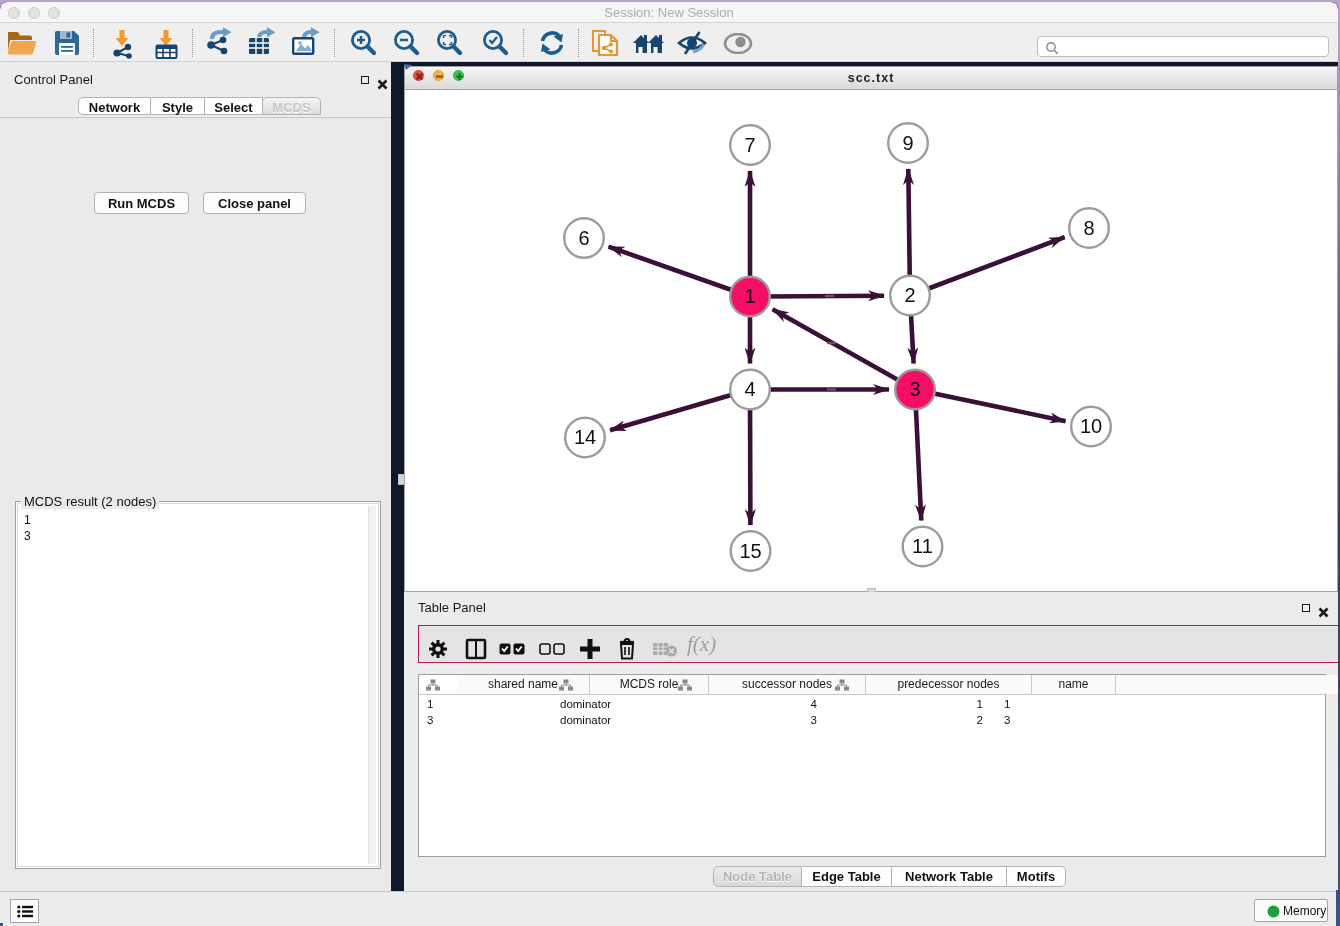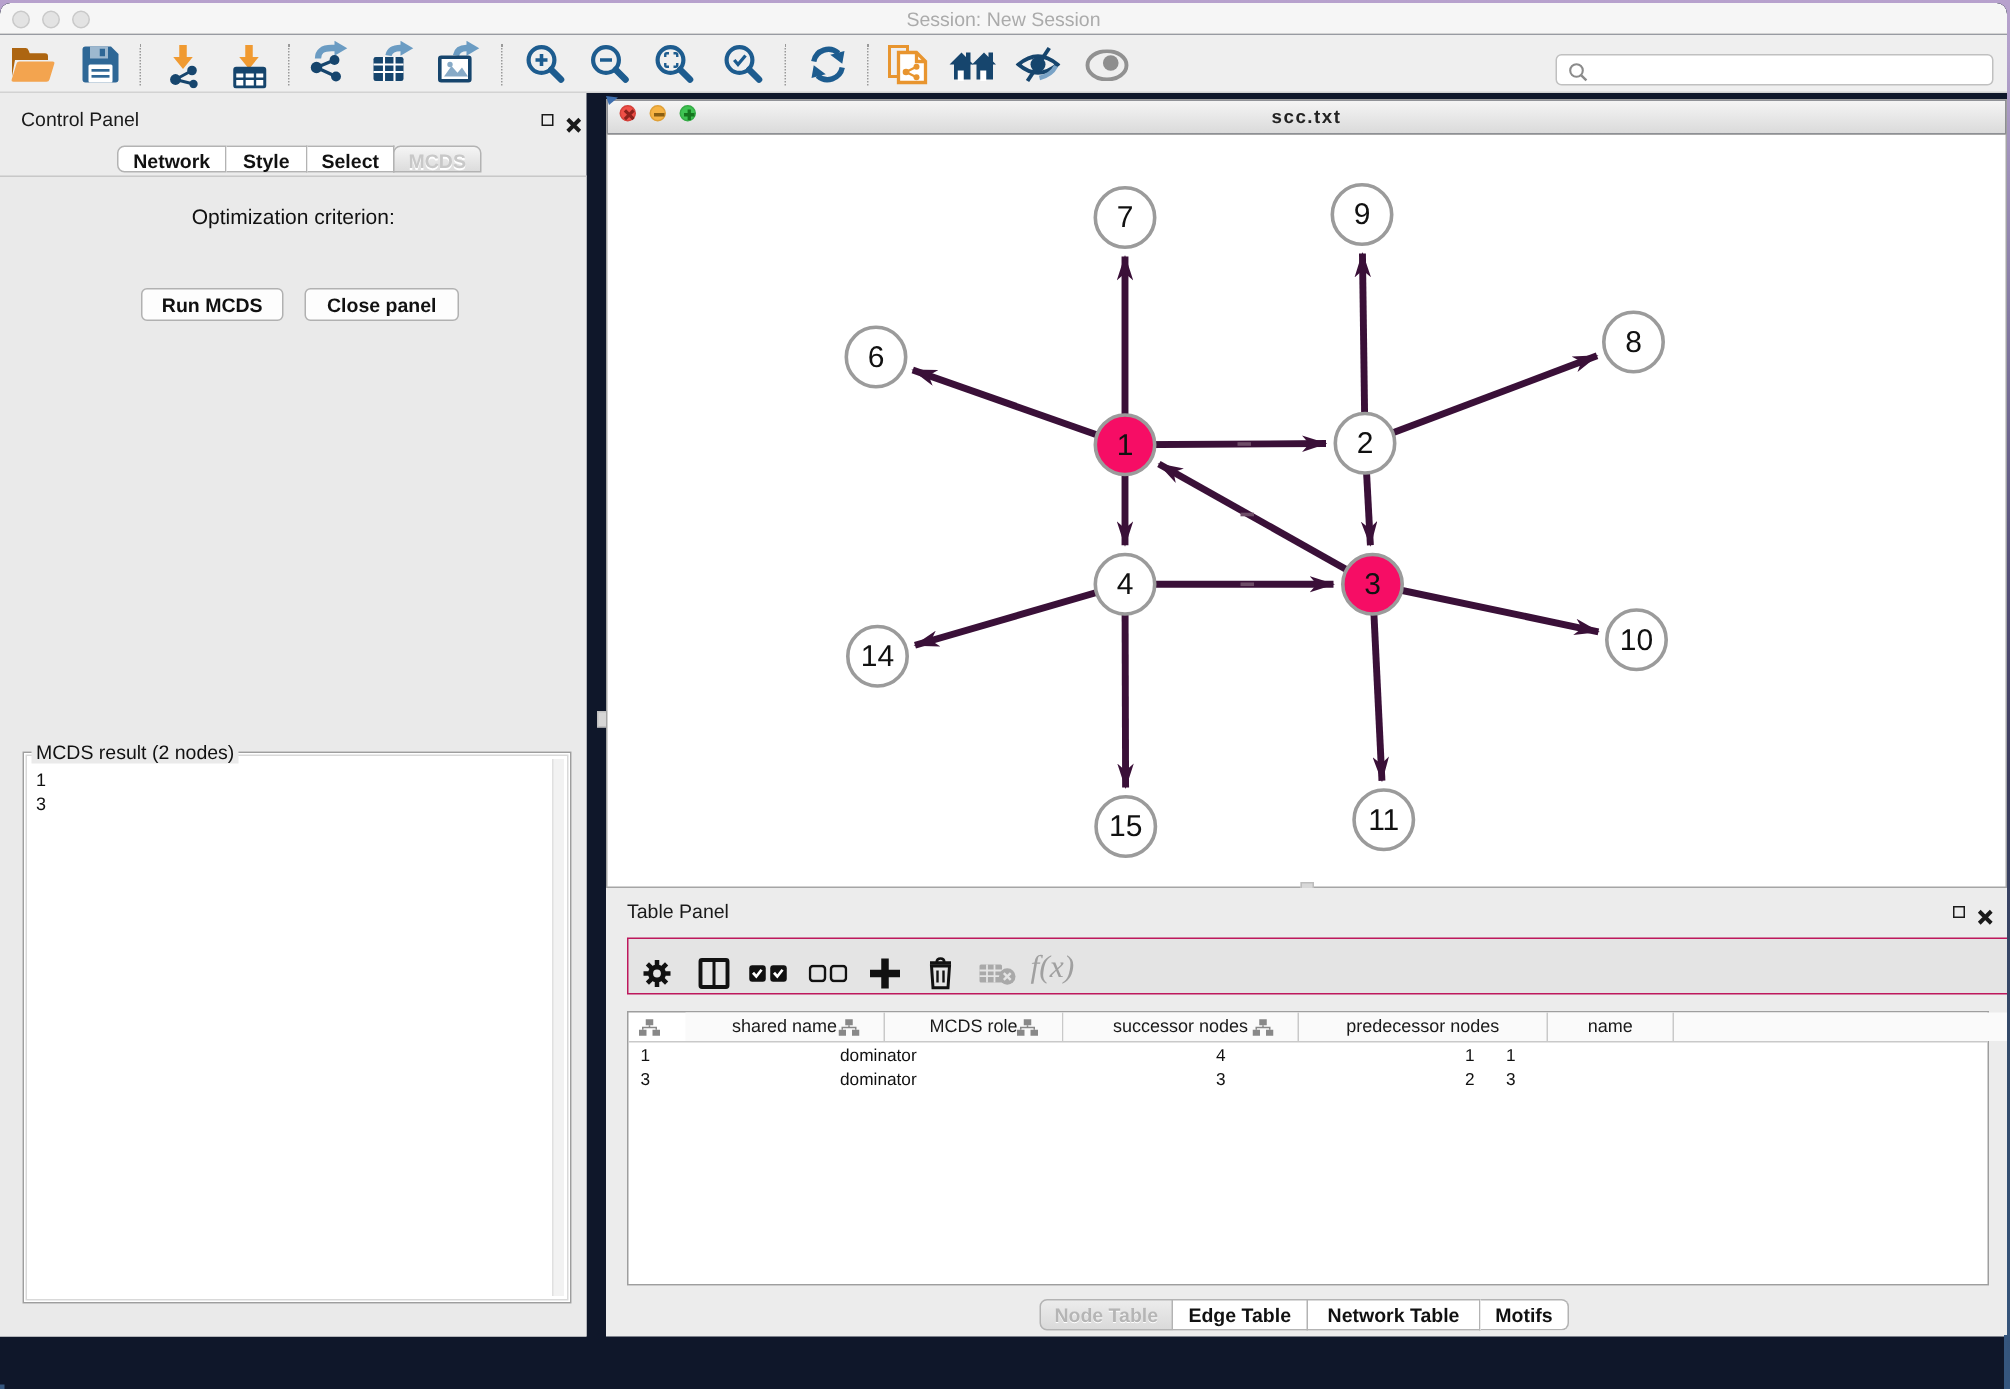--- a/index.html
+++ b/index.html
@@ -45,21 +45,21 @@
 #tp-title { position:absolute; left:14px; top:8px; font-size:13px; color:#1a1a1a; }
 #tp-toolbar { position:absolute; left:14px; top:33px; width:1028px; height:38px; background:#e4e4e4; border:1px solid #be185d; }
 #tbl { position:absolute; left:14px; top:82px; width:908px; height:183px; background:#fff; border:1px solid #9e9e9e; }
 .th { position:absolute; top:0; height:19px; border-right:1px solid #c9c9c9; background:#fafafa; font-size:12px; color:#1a1a1a; text-align:center; padding-top:2px;margin-left:38px; }
 .thead-line { position:absolute; left:0; top:19px; width:906px; height:1px; background:#c9c9c9; }
 .cell { position:absolute; font-size:11.5px; color:#111; }
 .btabs { position:absolute; top:274px; display:flex; left:289px; }
 .btab { border:1px solid #b3b3b3; border-left:none; background:#fff; color:#111; font-size:13px; font-weight:bold; text-align:center; height:21px; padding-top:2px; }
 .btab.first { border-left:1px solid #b3b3b3; border-radius:5px 0 0 5px; }
 .btab.last { border-radius:0 5px 5px 0; }
-.btab.sel { background:linear-gradient(#ececec,#dadada); color:#b5b5b5; font-weight:bold; text-shadow:0 1px 0 #fff; }
+.btab.sel { background:linear-gradient(#ececec,#dadada); color:#b5b5b5; font-weight:bold; text-shadow:0 1px 0 #fff;margin-left:20px; }
 
 #statusbar { position:absolute; left:0; top:889px; width:1338px; height:35px; background:#ececec; border-top:1px solid #c6c6c6; }
 #sb-btn { position:absolute; left:10px; top:7px; width:29px; height:24px; background:#fcfcfc; border:1px solid #a5a5a5; }
 #mem-btn { position:absolute; left:1254px; top:7px; width:74px; font-size:12px;  height:23px; background:#fcfcfc; border:1px solid #a5a5a5; border-radius:2px; font-size:12px; color:#111; }
 #corner-br { position:absolute; right:0px; top:888px; width:2px; height:36px; background:#35567e; }
 #corner-bl { position:absolute; left:0px; top:921px; width:3px; height:5px; background:#35567e; }
 </style>
 </head>
 <body>
 <div id="win">
@@ -185,21 +185,20 @@
   <div class="wicon-x" style="left:377px;"><svg width="11" height="11" viewBox="0 0 11 11">
           <path d="M1.5,1.5 L9.5,9.5 M9.5,1.5 L1.5,9.5" stroke="#1a1a1a" stroke-width="2.6"></path>
         </svg></div>
   <div class="tabrow" style="left:78px;top:35px;">
     <div class="tab first" style="width:73px;">Network</div>
     <div class="tab" style="width:54px;">Style</div>
     <div class="tab" style="width:58px;">Select</div>
     <div class="tab last sel" style="width:59px;">MCDS</div>
   </div>
   <div id="cp-body">
-    <div id="opt-label">Optimization criterion:</div>
     <div class="btn" style="left:94px;width:95px;">Run MCDS</div>
     <div class="btn" style="left:203px;width:103px;">Close panel</div>
     <div id="mcds-box">
       <div id="mcds-inner">1<br>3<div id="mcds-scroll"></div></div>
       <div id="mcds-legend">MCDS result (2 nodes)</div>
     </div>
   </div>
 </div>
 <div style="position:absolute;left:398px;top:472px;width:7px;height:11px;background:#d6d6d6;border:1px solid #c0c0c0;"></div>
 <div id="netwin">
@@ -376,15 +375,35 @@
     <div class="cell" style="left:409px;top:39px;width:155px;text-align:right;">2</div>
     <div class="cell" style="left:585px;top:39px;">3</div>
   </div>
   <div class="btabs">
     <div class="btab first sel" style="width:89px;">Node Table</div>
     <div class="btab" style="width:90px;">Edge Table</div>
     <div class="btab" style="width:115px;">Network Table</div>
     <div class="btab last" style="width:59px;">Motifs</div>
   </div>
 </div>
+<div id="statusbar">
+  <div id="sb-btn">
+    <svg style="position:absolute;left:6px;top:5px" width="16" height="13" viewBox="0 0 16 13">
+      <g fill="#111">
+            <circle cx="1.8" cy="2" r="1.6"></circle>
+            <circle cx="1.8" cy="6.5" r="1.6"></circle>
+            <circle cx="1.8" cy="11" r="1.6"></circle>
+      <rect x="5" y="0.8" width="11" height="2.4"></rect>
+            <rect x="5" y="5.3" width="11" height="2.4"></rect>
+            <rect x="5" y="9.8" width="11" height="2.4"></rect>
+          </g>
+    </svg>
+  </div>
+  <div id="mem-btn">
+    <svg style="position:absolute;left:12px;top:5px" width="13" height="13" viewBox="0 0 13 13">
+          <circle cx="6.5" cy="6.5" r="6" fill="#1f9e3c"></circle>
+        </svg>
+    <span style="position:absolute;left:28px;top:4px;">Memory</span>
+  </div>
+</div>
 <div id="corner-br"></div>
 <div id="corner-bl"></div>
 </div>
 
 </body></html>

